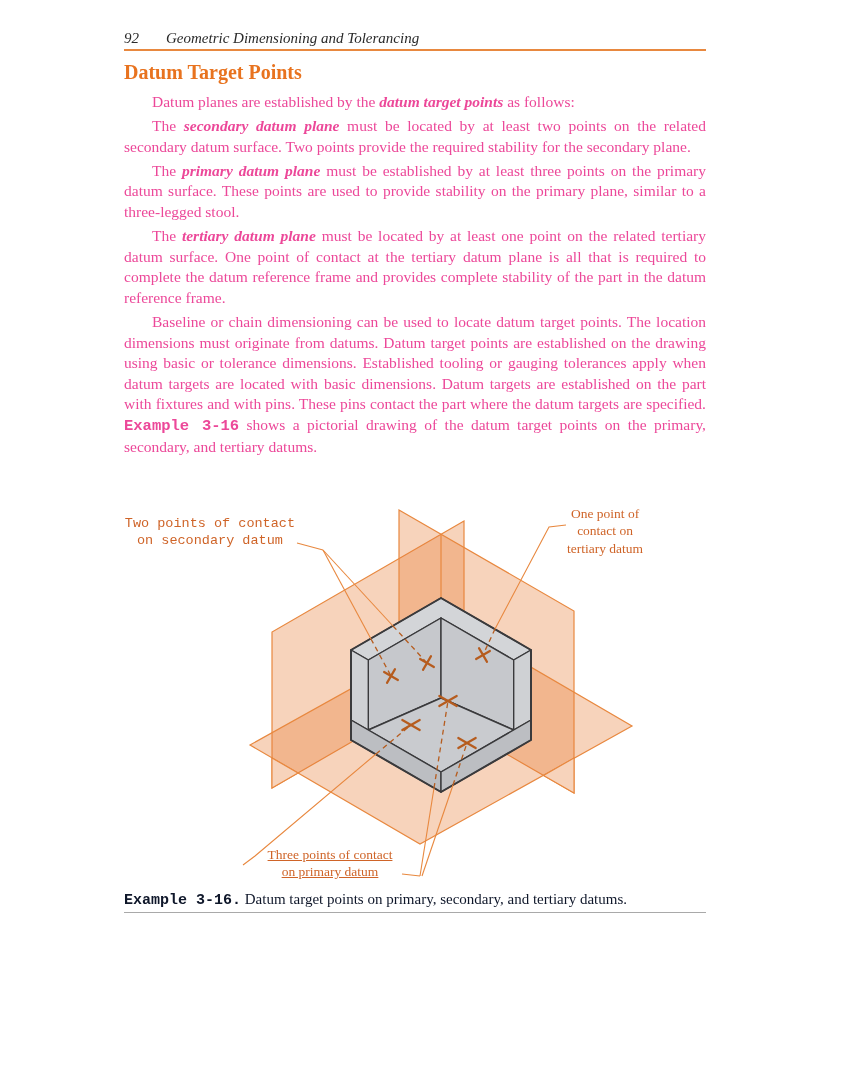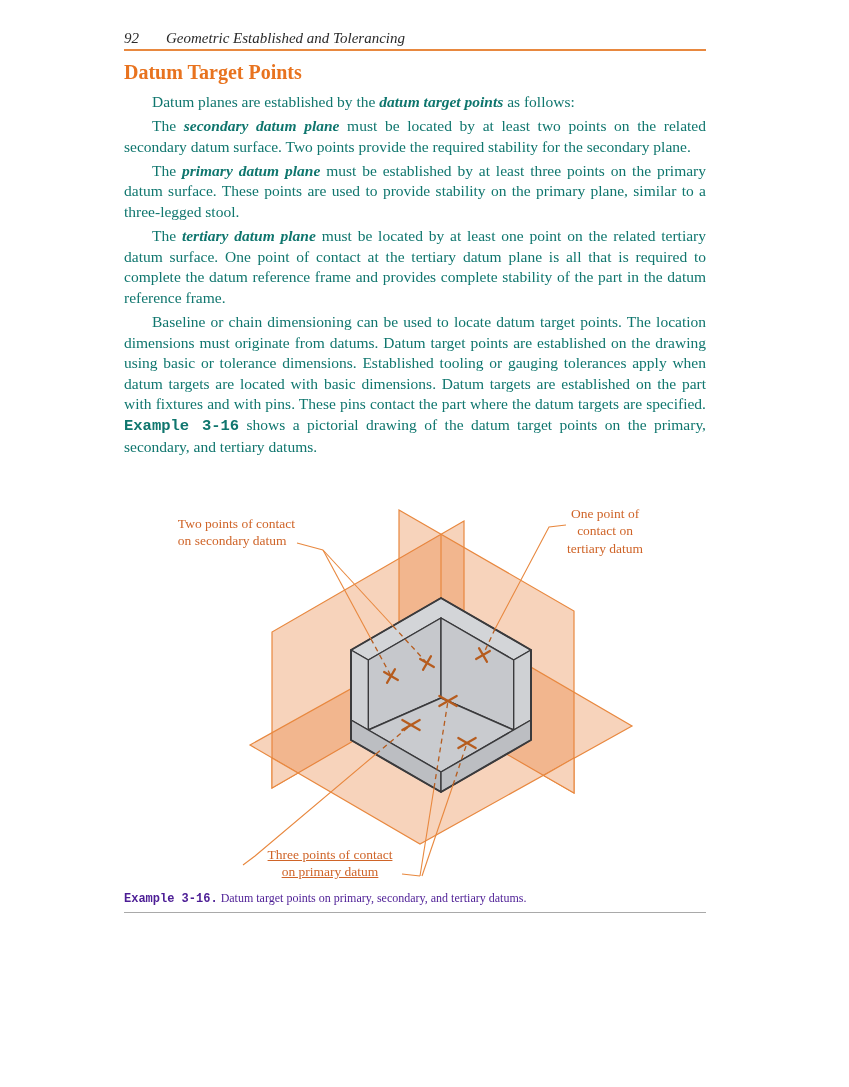--- a/index.html
+++ b/index.html
@@ -6,41 +6,41 @@
   .page{position:relative;width:849px;height:1087px;background:#ffffff;overflow:hidden;
         font-family:"Liberation Serif", serif;color:#1e1e1e;}
   
   .runhead{position:absolute;top:30px;left:124px;width:582px;font-size:15px;font-style:italic;color:#2a2a2a;}
   .runhead .pgnum{display:inline-block;width:42px;}
   .head-rule{position:absolute;top:49px;left:124px;width:582px;height:2px;background:#e8883f;}
   
   .sect-head{position:absolute;top:61px;left:124px;font-size:20px;font-weight:bold;color:#e8731f;}
   
   .bodycol{position:absolute;top:92px;left:124px;width:582px;}
-  .para{margin:0 0 3.5px 0;font-size:15.5px;line-height:20.6px;text-align:justify;text-indent:28px;color:#0f766e;}
+  .para{margin:0 0 3.5px 0;font-size:15.5px;line-height:20.6px;text-align:justify;text-indent:28px;color:#ec4899;}
   .bi{font-weight:bold;font-style:italic;}
   .b{font-weight:bold;font-family:Liberation Mono, monospace;}
   
   .figure{position:absolute;top:493px;left:115px;width:620px;height:402px;}
   .figure svg{position:absolute;top:0;left:0;}
   .figlabel{position:absolute;font-size:13.5px;line-height:1.28;color:#cf6428;white-space:pre-line;}
-  .figlabel.sec{top:22px;right:440px;text-align:left;}
+  .figlabel.sec{top:22px;right:440px;text-align:center;font-family:Liberation Mono, monospace;}
   .figlabel.ter{top:12px;left:452px;text-align:center;}
   .figlabel.pri{top:353px;left:115px;width:200px;text-align:center;text-decoration:underline;}
   
-  .caption{position:absolute;top:891px;left:124px;width:582px;font-size:12px;color:#4c1d95;}
+  .caption{position:absolute;top:891px;left:124px;width:582px;font-size:15px;color:#0f172a;}
   .cap-rule{position:absolute;top:912px;left:124px;width:582px;height:1px;background:#a9a9a9;}
 </style>
 </head>
 <body>
 
 <div class="page">
 
   <div class="runhead">
-    <span class="pgnum">92</span><span>Geometric Established and Tolerancing</span>
+    <span class="pgnum">92</span><span>Geometric Dimensioning and Tolerancing</span>
   </div>
   <div class="head-rule"></div>
 
   <div class="sect-head">Datum Target Points</div>
 
   <div class="bodycol">
       <p class="para"><span>Datum planes are established by the </span><span class="bi">datum target points</span><span> as follows:</span></p>
       <p class="para"><span>The </span><span class="bi">secondary datum plane</span><span> must be located by at least two points on the related secondary datum surface. Two points provide the required stability for the secondary plane.</span></p>
       <p class="para"><span>The </span><span class="bi">primary datum plane</span><span> must be established by at least three points on the primary datum surface. These points are used to provide stability on the primary plane, similar to a three-legged stool.</span></p>
       <p class="para"><span>The </span><span class="bi">tertiary datum plane</span><span> must be located by at least one point on the related tertiary datum surface. One point of contact at the tertiary datum plane is all that is required to complete the datum reference frame and provides complete stability of the part in the datum reference frame.</span></p>

